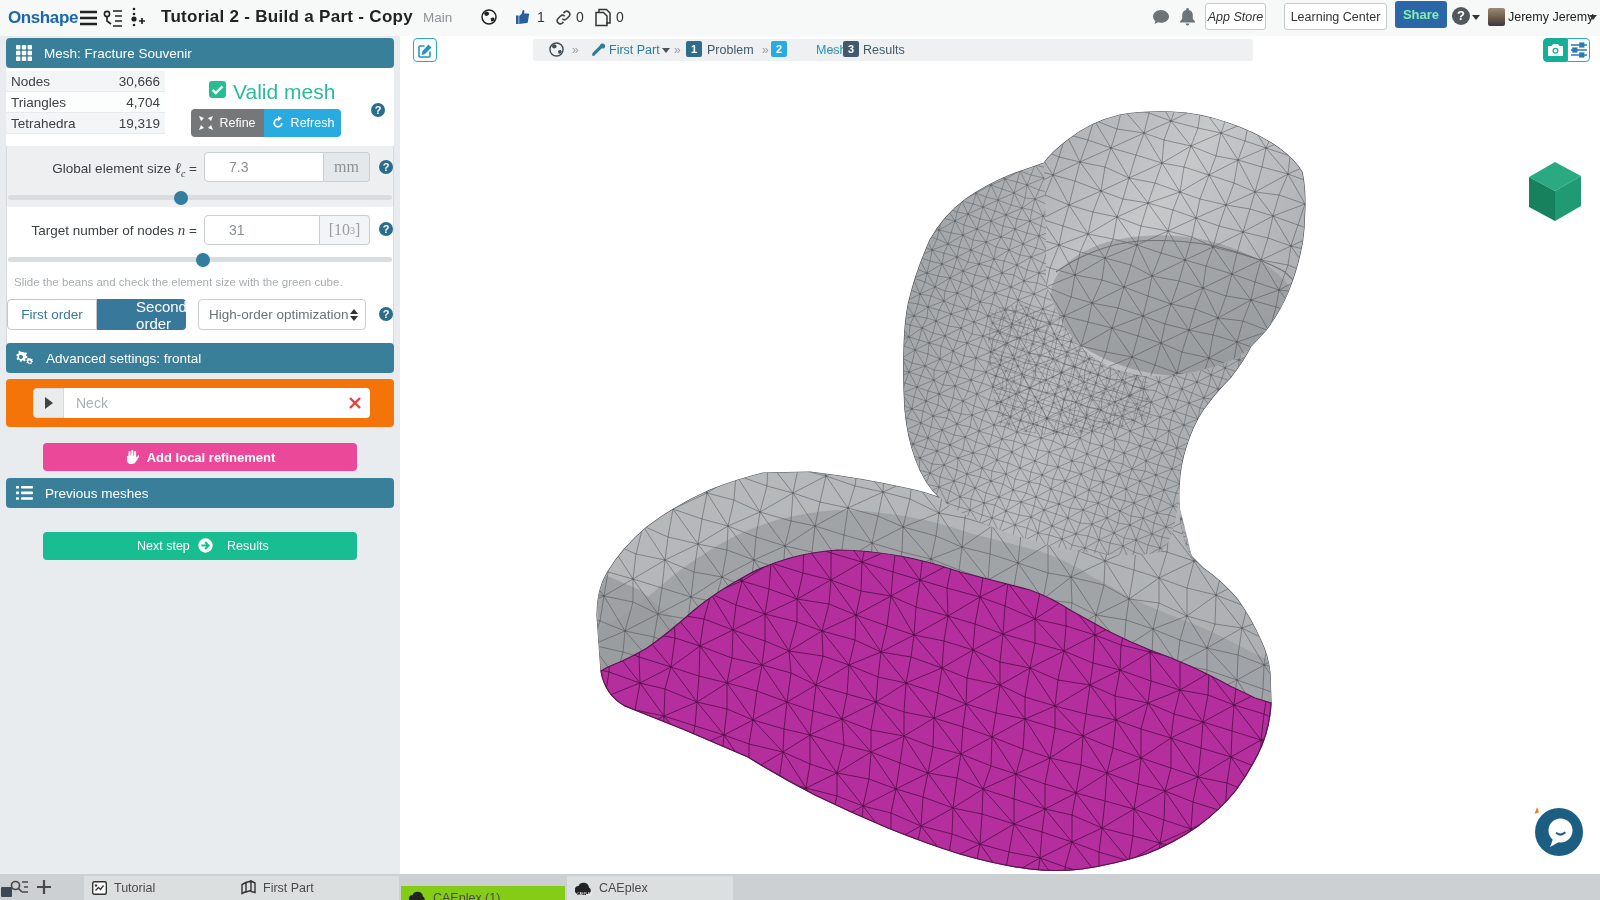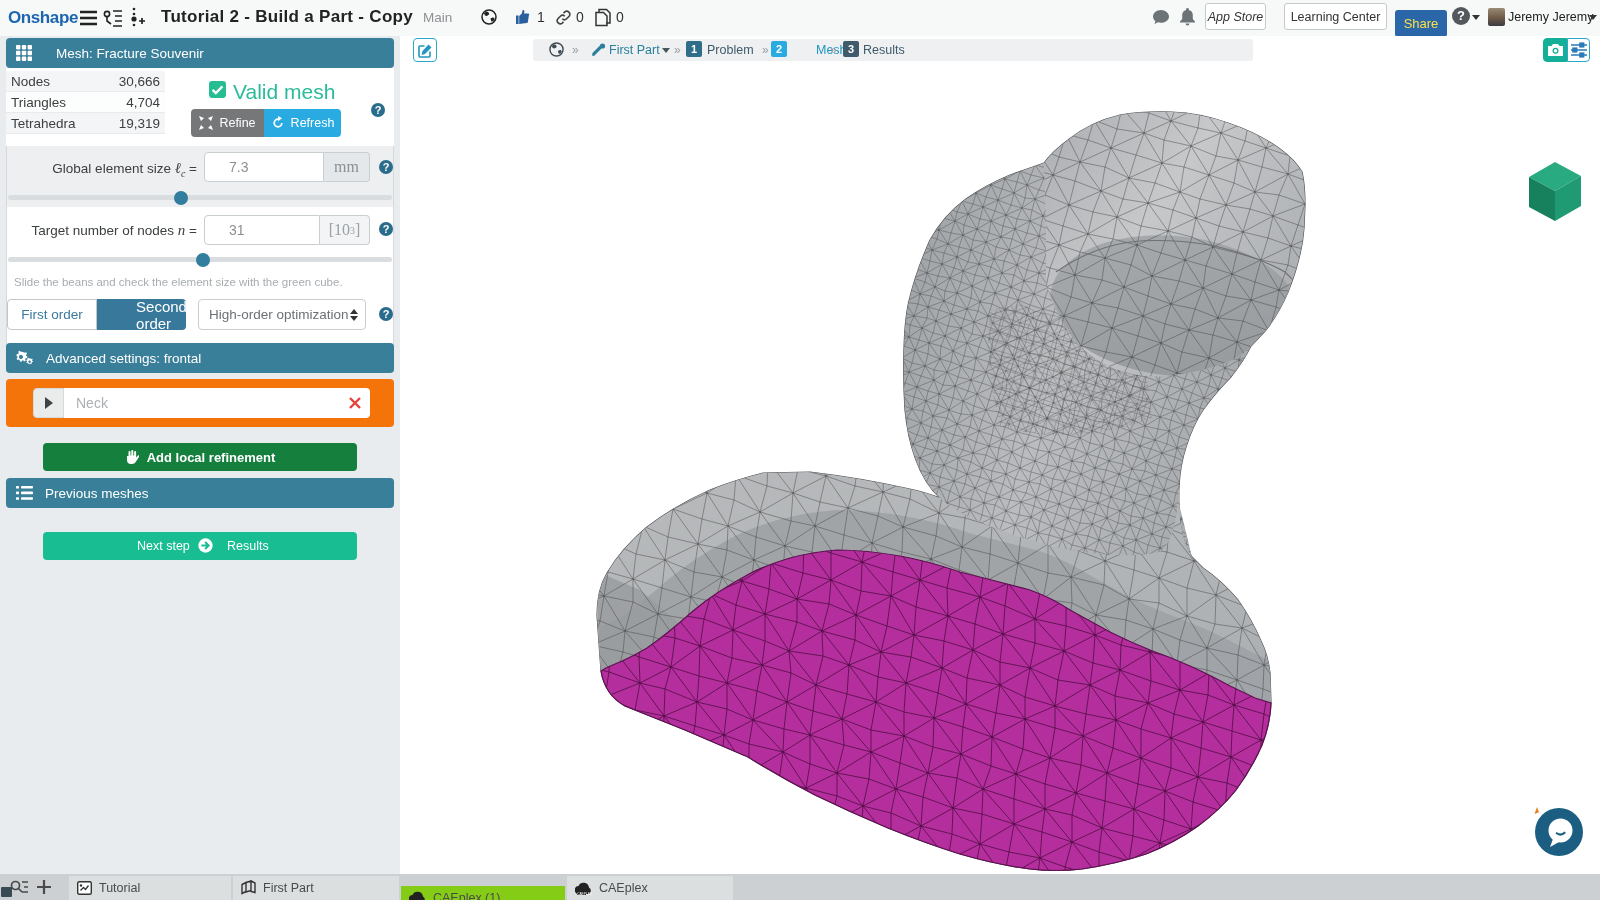--- a/index.html
+++ b/index.html
@@ -60,21 +60,21 @@
   </svg>
   <div class="abs" style="left:616px;top:9px;font-size:14px;color:#333;">0</div>
   <svg class="abs" style="left:1153px;top:10px" width="16" height="15" viewBox="0 0 16 15" fill="#6c7478">
       <path d="M8 0C3.6 0 0 2.9 0 6.5c0 1.8.9 3.4 2.4 4.6L1.6 14l3.4-1.7c.9.3 1.9.5 3 .5 4.4 0 8-2.9 8-6.3S12.4 0 8 0z"></path>
     </svg>
   <svg class="abs" style="left:1180px;top:8px" width="15" height="18" viewBox="0 0 15 18" fill="#6c7478">
       <path d="M7.5 0a1.4 1.4 0 0 1 1.4 1.4v.5A5.3 5.3 0 0 1 12.8 7v4l2.2 2.6v1H0v-1L2.2 11V7a5.3 5.3 0 0 1 3.9-5.1v-.5A1.4 1.4 0 0 1 7.5 0zM5.6 15.5h3.8a1.9 1.9 0 0 1-3.8 0z"></path>
     </svg>
   <div class="abs" style="left:1205px;top:3px;width:61px;height:27px;border:1px solid #c6c9cb;border-radius:3px;background:#fff;font-size:12.5px;color:#333;display:flex;align-items:center;justify-content:center;font-style:italic;">App Store</div>
   <div class="abs" style="left:1284px;top:3px;width:103px;height:27px;border:1px solid #c6c9cb;border-radius:3px;background:#fff;font-size:12.5px;color:#333;display:flex;align-items:center;justify-content:center;">Learning Center</div>
-  <div class="abs" style="left:1395px;top:10px;width:52px;height:27px;border-radius:3px;background:#2a66a8;font-size:13px;color:#fde047;display:flex;align-items:center;justify-content:center;">Share</div>
+  <div class="abs" style="left:1395px;top:1px;width:52px;height:27px;border-radius:3px;background:#2a66a8;font-size:13px;color:#86efac;display:flex;align-items:center;justify-content:center;font-weight:bold;">Share</div>
   <div class="abs" style="left:1452px;top:7px;width:18px;height:18px;border-radius:50%;background:#53585c;color:#fff;font-size:13px;font-weight:bold;text-align:center;line-height:18px;">?</div>
   <div class="abs" style="left:1472px;top:15px;width:0;height:0;border-left:4px solid transparent;border-right:4px solid transparent;border-top:5px solid #333;"></div>
   <div class="abs" style="left:1488px;top:8px;width:17px;height:18px;border-radius:2px;background:linear-gradient(180deg,#9a8a76 0%,#6e5a48 55%,#3a3a42 100%);"></div>
   <div class="abs" style="left:1508px;top:10px;font-size:12.5px;color:#222;">Jeremy Jeremy</div>
   <div class="abs" style="left:1589px;top:15px;width:0;height:0;border-left:4px solid transparent;border-right:4px solid transparent;border-top:5px solid #333;"></div>
 </div>
 
 <div id="panel">
 
   <div class="tealbar" style="top:2px;">
@@ -82,21 +82,21 @@
       <rect x="0" y="0" width="4.4" height="4.4" rx="0.8"></rect>
         <rect x="5.8" y="0" width="4.4" height="4.4" rx="0.8"></rect>
         <rect x="11.6" y="0" width="4.4" height="4.4" rx="0.8"></rect>
       <rect x="0" y="5.8" width="4.4" height="4.4" rx="0.8"></rect>
         <rect x="5.8" y="5.8" width="4.4" height="4.4" rx="0.8"></rect>
         <rect x="11.6" y="5.8" width="4.4" height="4.4" rx="0.8"></rect>
       <rect x="0" y="11.6" width="4.4" height="4.4" rx="0.8"></rect>
         <rect x="5.8" y="11.6" width="4.4" height="4.4" rx="0.8"></rect>
         <rect x="11.6" y="11.6" width="4.4" height="4.4" rx="0.8"></rect>
     </svg>
-    <span style="margin-left:24px">Mesh: Fracture Souvenir</span>
+    <span style="margin-left:12px">Mesh: Fracture Souvenir</span>
   </div>
 
   <div class="abs" style="left:6px;top:32px;width:388px;height:78px;background:#fff;"></div>
   <div class="abs" style="left:6px;top:35px;width:159px;height:21px;background:#f4f5f6;border-bottom:1px solid #e9eaeb;font-size:13.5px;color:#3c4043;">
       <span style="position:absolute;left:5px;top:3px">Nodes</span>
       <span style="position:absolute;right:5px;top:3px">30,666</span>
     </div>
   <div class="abs" style="left:6px;top:56px;width:159px;height:21px;background:#fcfdfd;border-bottom:1px solid #e9eaeb;font-size:13.5px;color:#3c4043;">
       <span style="position:absolute;left:5px;top:3px">Triangles</span>
       <span style="position:absolute;right:5px;top:3px">4,704</span>
@@ -154,21 +154,21 @@
 
   <div class="abs" style="left:6px;top:343px;width:388px;height:48px;background:#f5740a;border-radius:4px;"></div>
   <div class="abs" style="left:33px;top:352px;width:31px;height:30px;background:#e9eceb;border-radius:4px 0 0 4px;border:1px solid #d7dadc;"></div>
   <div class="abs" style="left:45px;top:361px;width:0;height:0;border-top:6px solid transparent;border-bottom:6px solid transparent;border-left:8px solid #3f4447;"></div>
   <div class="abs" style="left:64px;top:352px;width:277px;height:30px;background:#fff;font-size:14px;color:#aab0b3;display:flex;align-items:center;padding-left:12px;">Neck</div>
   <div class="abs" style="left:341px;top:352px;width:29px;height:30px;background:#fff;border-radius:0 4px 4px 0;"></div>
   <svg class="abs" style="left:349px;top:361px" width="12" height="12">
       <path d="M1 1l10 10M11 1L1 11" stroke="#e8403a" stroke-width="2.4"></path>
     </svg>
 
-  <div class="abs" style="left:43px;top:407px;width:314px;height:28px;background:#15803d;border-radius:4px;color:#fff;font-size:13px;font-weight:bold;display:flex;align-items:center;justify-content:center;">
+  <div class="abs" style="left:43px;top:407px;width:314px;height:28px;background:#ec4899;border-radius:4px;color:#fff;font-size:13px;font-weight:bold;display:flex;align-items:center;justify-content:center;">
     <svg width="14" height="15" viewBox="0 0 14 15" fill="#fff" style="margin-right:8px">
         <path d="M3.5 6V2a1 1 0 0 1 2 0v3.5h.8V1a1 1 0 0 1 2 0v4.5h.8V2a1 1 0 0 1 2 0v5.5l1.6-1.8c.9-.9 2 .2 1.3 1.2L11 11.5A4 4 0 0 1 7.5 14H6a4 4 0 0 1-4-4V6z"></path>
       </svg>
     Add local refinement</div>
 
   <div class="tealbar" style="top:442px;">
     <svg style="margin-left:10px" width="17" height="14" viewBox="0 0 17 14" fill="#fff">
         <rect y="0" width="3" height="2.6" rx="0.6"></rect>
         <rect y="5.6" width="3" height="2.6" rx="0.6"></rect>
         <rect y="11.2" width="3" height="2.6" rx="0.6"></rect>
@@ -250,21 +250,21 @@
 <div id="tabbar">
   <div class="abs" style="left:1px;top:13px;width:11px;height:10px;background:#3a4a55;border-radius:1px;"></div>
   <svg class="abs" style="left:10px;top:6px" width="18" height="15" viewBox="0 0 18 15" fill="none" stroke="#4a4a4a" stroke-width="1.7">
       <circle cx="5.5" cy="5.5" r="4"></circle>
       <path d="M8.5 8.5L12 12"></path>
       <path d="M12 2h6M14 7h4M12 12h6" stroke-width="1.5"></path>
     </svg>
   <svg class="abs" style="left:36px;top:5px" width="16" height="16" viewBox="0 0 16 16">
       <path d="M8 1v14M1 8h14" stroke="#4a4a4a" stroke-width="2.2"></path>
     </svg>
-  <div class="tab" style="left:69px;width:162px;">
+  <div class="tab" style="left:84px;width:162px;">
     <svg width="15" height="14" viewBox="0 0 15 14" style="margin-right:7px">
         <rect x="0.7" y="0.7" width="13.6" height="12.6" rx="1.5" fill="#fff" stroke="#333" stroke-width="1.4"></rect>
         <path d="M3.5 9.5l3-3 2 2 3-4" stroke="#333" stroke-width="1.3" fill="none"></path>
         <circle cx="4" cy="4.5" r="1.2" fill="#333"></circle>
       </svg>
     Tutorial</div>
   <div class="tab" style="left:233px;width:166px;">
     <svg width="15" height="16" viewBox="0 0 15 16" style="margin-right:7px" fill="none" stroke="#333" stroke-width="1.4">
         <path d="M5 2.5L1 4.5v9l4-2zM5 2.5l5-1.5v9.5l-5 1.5zM10 1l4 2v9.5l-4-1z"></path>
       </svg>

